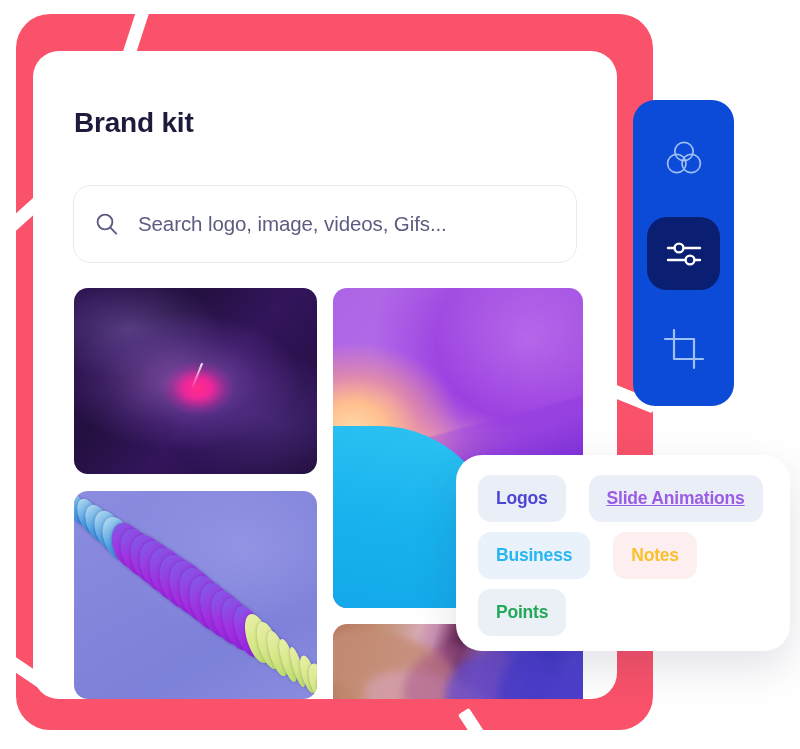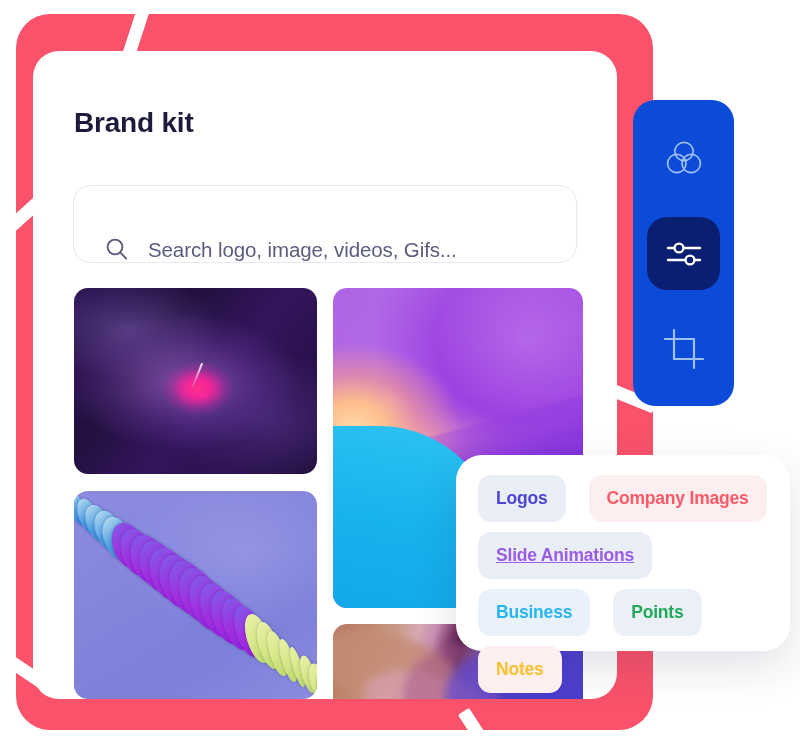--- a/index.html
+++ b/index.html
@@ -98,22 +98,22 @@
     position: absolute;
     left: 40px;
     top: 134px;
     width: 504px;
     height: 78px;
     box-sizing: border-box;
     border: 1.6px solid #e7e9f1;
     border-radius: 18px;
     background: #ffffff;
     display: flex;
-    align-items: flex-end;
-    padding: 0 30px;
+    align-items: center;
+    padding: 0 20px;
   }
   .search-icon {
     flex: 0 0 auto;
     width: 26px;
     height: 26px;
     margin-right: 18px;
   }
   .search-icon svg { display: block; }
   .search-placeholder {
     font-size: 20.5px;
@@ -377,20 +377,19 @@
           <path d="M13 4 V33 H42" stroke="#9fc0f5" stroke-width="2.2" stroke-linecap="round" stroke-linejoin="round" fill="none"></path>
           <path d="M4 13 H33 V42" stroke="#9fc0f5" stroke-width="2.2" stroke-linecap="round" stroke-linejoin="round" fill="none"></path>
         </svg>
       </span>
     </div>
 
   </div>
 
   <div class="chips-panel" id="chips-panel">
       <div class="chip" style="background: rgb(234, 238, 247); color: rgb(75, 70, 212);">Logos</div>
-      <div class="chip" style="background: rgb(253, 238, 240); color: rgb(251, 90, 102);">Company Images</div>
       <div class="chip" style="background: rgb(234, 238, 247); color: rgb(155, 93, 229); text-decoration: underline;">Slide Animations</div>
       <div class="chip" style="background: rgb(233, 241, 250); color: rgb(39, 182, 239);">Business</div>
+      <div class="chip" style="background: rgb(253, 239, 240); color: rgb(251, 192, 45);">Notes</div>
       <div class="chip" style="background: rgb(234, 240, 245); color: rgb(34, 168, 90);">Points</div>
-      <div class="chip" style="background: rgb(253, 239, 240); color: rgb(251, 192, 45);">Notes</div>
     </div>
 
 </div>
 
 </body></html>

